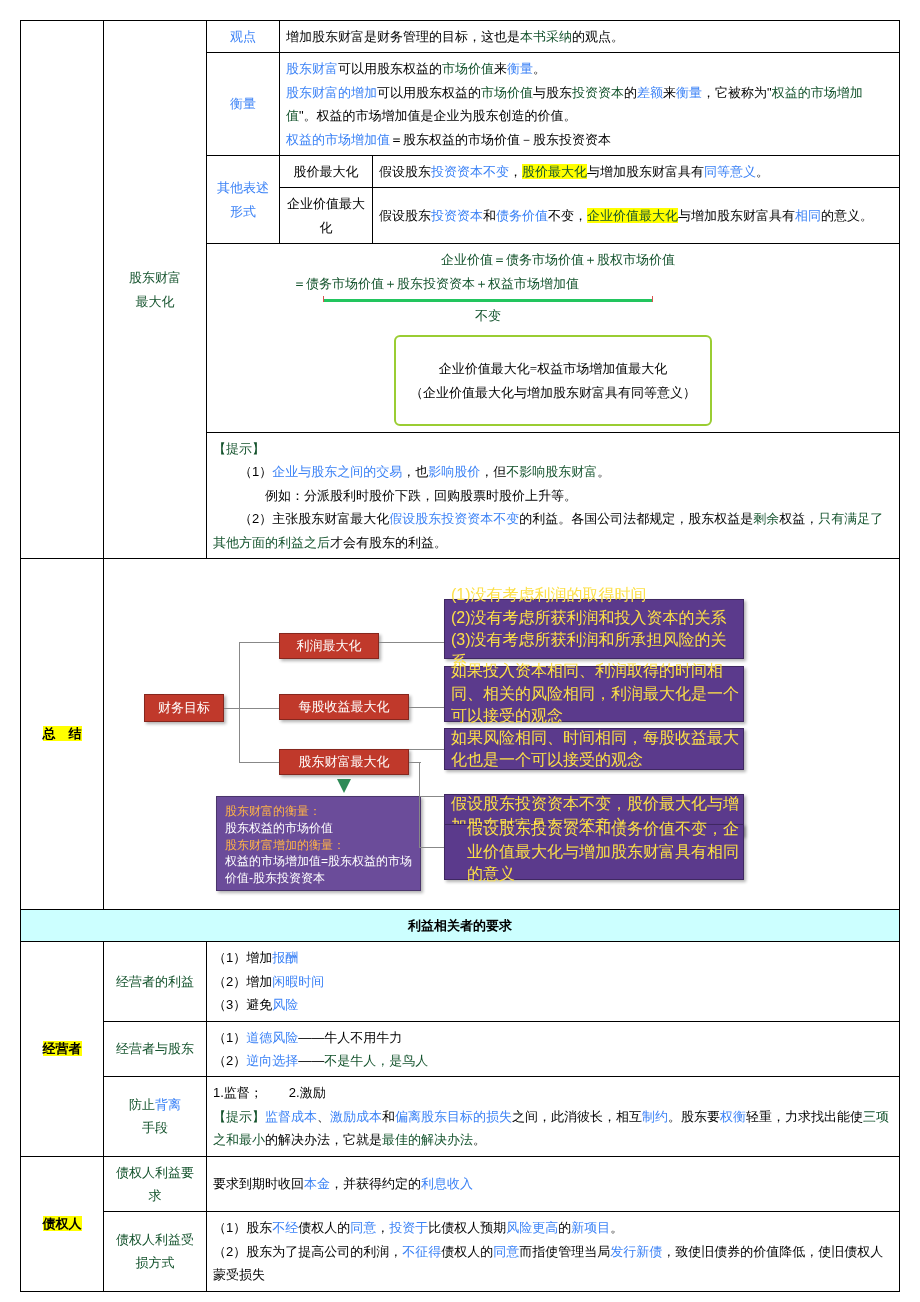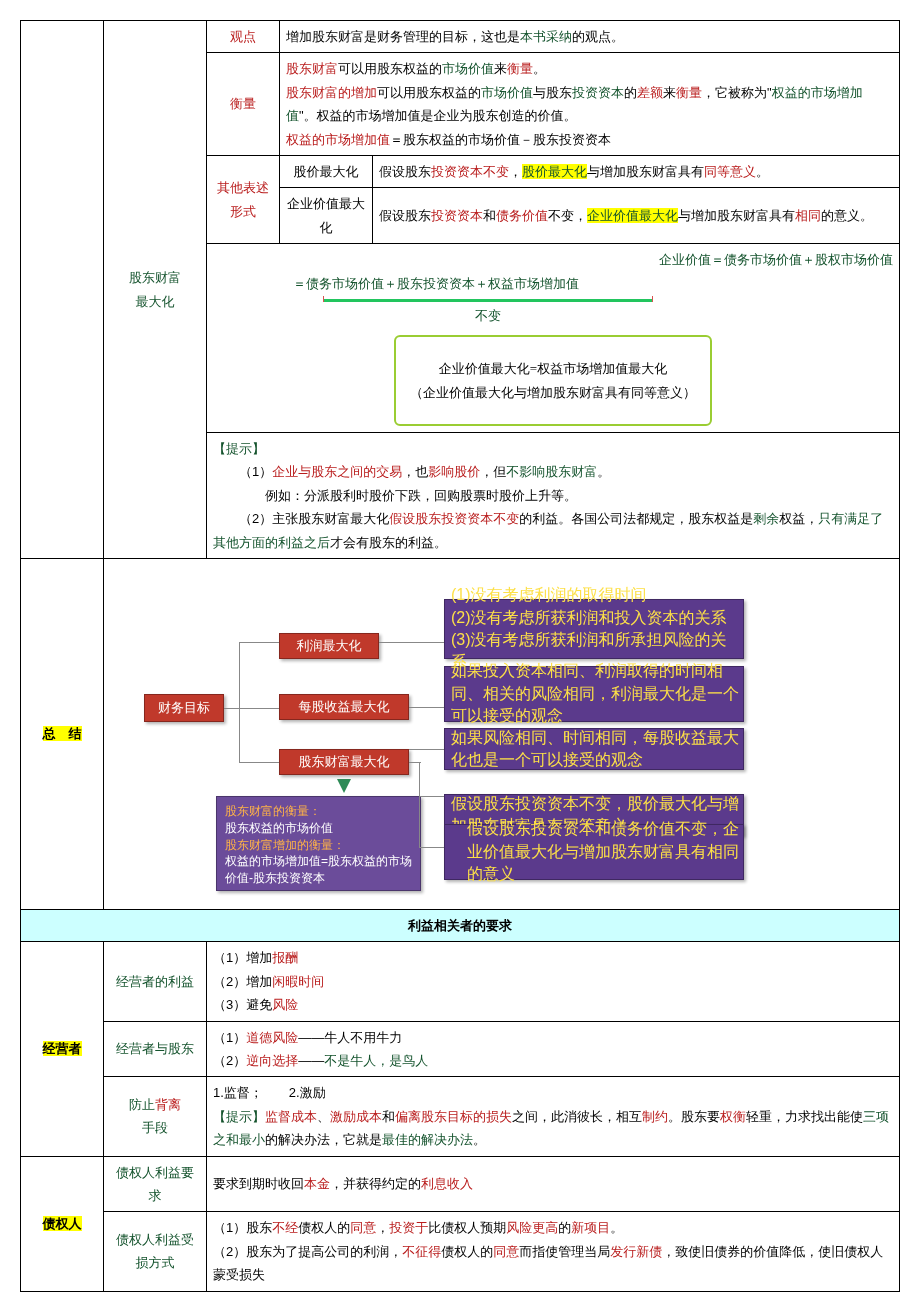--- a/index.html
+++ b/index.html
@@ -1,19 +1,19 @@
 <!DOCTYPE html>
 <html><head>
 <meta charset="utf-8">
 <style>
   body { margin: 0; padding: 20px; font-family: "Microsoft YaHei", SimSun, sans-serif; font-size: 13px; background: #fff; }
   table { border-collapse: collapse; width: 880px; }
   td { border: 1px solid #000; padding: 4px 6px; vertical-align: middle; line-height: 1.8; }
   .red { color: #14532d; }
-  .blue { color: #b91c1c; }
+  .blue { color: #3b82f6; }
   .hl-yellow { background: #ffff00; }
   .center { text-align: center; }
   .formula-box { display: inline-block; border: 2px solid #9acd32; border-radius: 6px; padding: 20px 14px; margin: 2px; font-family: SimSun, serif; }
   .section-hdr { background: #ccffff; text-align: center; font-weight: bold; }
   .diagram-cell { padding: 10px 10px; position: relative; }
   .dnode { position: absolute; display: flex; align-items: center; justify-content: center; text-align: center; box-shadow: 2px 2px 3px rgba(0,0,0,.3); border: 1px solid rgba(0,0,0,.3); line-height: 1.4; padding: 2px; box-sizing: border-box; }
   .red-node { background: #c0392b; color: #fff; font-size: 13px; }
   .purp-node { background: #5b3a8c; color: #fde047; font-size: 16px; }
   .purp-sm { background: #6b4c9a; text-align: left; font-size: 12px; padding: 6px 8px; }
   .yellow-t { color: #ffb347; }
@@ -54,21 +54,21 @@
   </td>
 </tr>
 <tr>
   <td class="center">企业价值最大化</td>
   <td>
     <span>假设股东</span><span class="blue">投资资本</span><span>和</span><span class="blue">债务价值</span><span>不变，</span><span class="hl-yellow red">企业价值最大化</span><span>与增加股东财富具有</span><span class="blue">相同</span><span>的意义。</span>
   </td>
 </tr>
 <tr>
   <td colspan="3" class="center" style="font-family:SimSun,serif">
-    <div class="red" style="text-align:right;padding-left:10px">企业价值＝债务市场价值＋股权市场价值</div>
+    <div class="red" style="text-align:center;padding-left:10px">企业价值＝债务市场价值＋股权市场价值</div>
     <div class="red" style="text-align:left;padding-left:80px">＝债务市场价值＋股东投资资本＋权益市场增加值</div>
     <div class="tip-bracket" style="width:330px;margin-left:110px"><span class="red" style="position:relative;top:2px">不变</span></div>
     <div style="margin-top:8px">
       <div class="formula-box">
         <span>企业价值最大化=权益市场增加值最大化</span><br><span>（企业价值最大化与增加股东财富具有同等意义）</span>
       </div>
     </div>
   </td>
 </tr>
 <tr>

